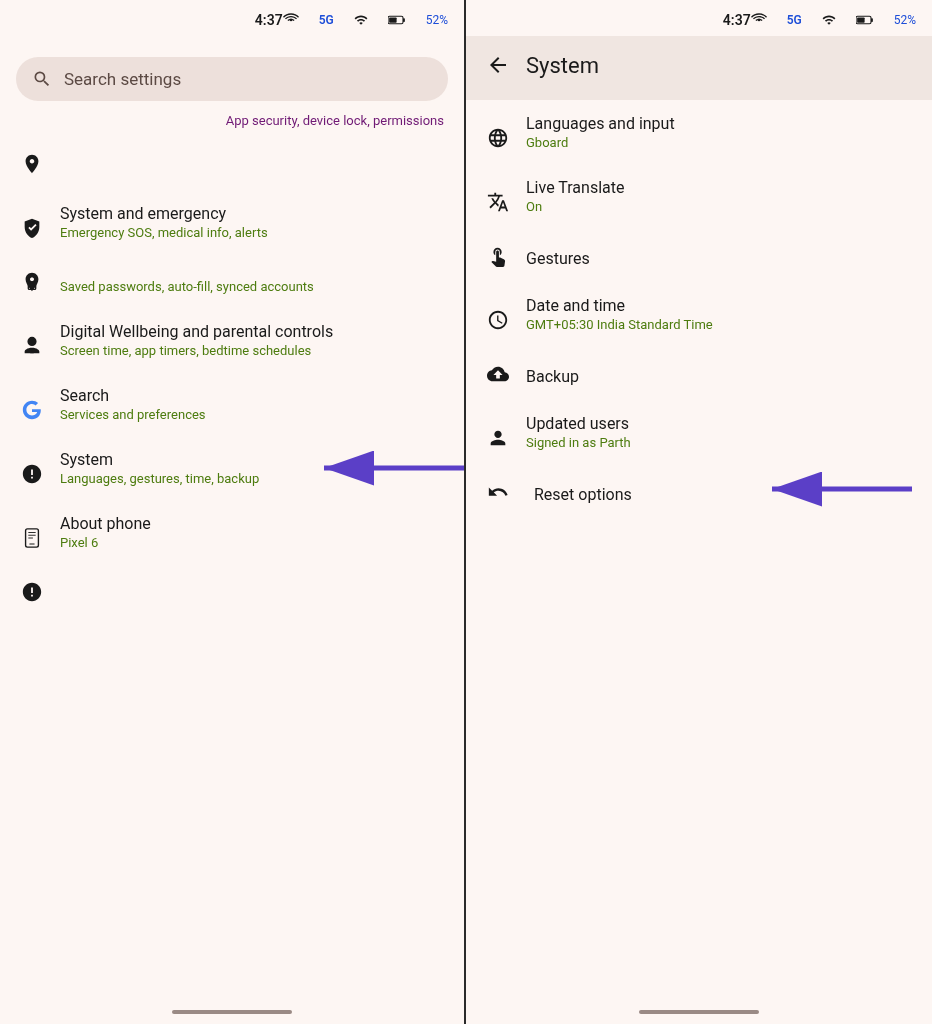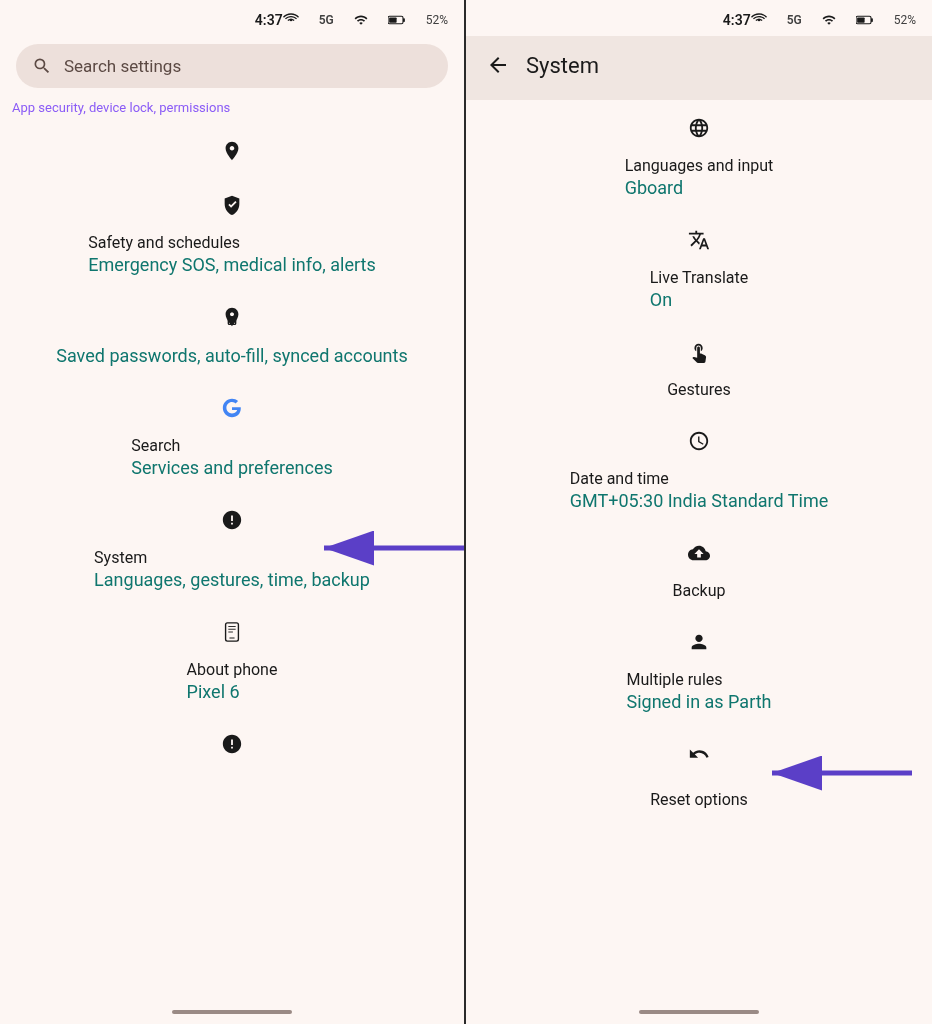--- a/index.html
+++ b/index.html
@@ -43,27 +43,27 @@
     .status-time {
       font-size: 14px;
       font-weight: 600;
       color: #1a1a1a;
     }
     .status-icons {
       display: flex;
       align-items: center;
       gap: 20px;
       font-size: 12px;
-      color: #404040;
+      color: #1d4ed8;
     }
     .status-icons span { font-size: 12px; }
 
     
     .search-bar {
-      margin: 8px 16px 12px;
+      margin: 21px 16px 12px;
       background: #ede0db;
       border-radius: 28px;
       display: flex;
       align-items: center;
       padding: 12px 16px;
       gap: 12px;
     }
     .search-icon-svg {
       width: 20px;
       height: 20px;
@@ -71,38 +71,38 @@
     }
     .search-text {
       font-size: 17px;
       color: #5c4a44;
       font-weight: 400;
     }
 
     
     .section-subtitle {
       font-size: 13px;
-      color: #8b5cf6;
-      padding: 0 20px 8px 12px;
+      color: #701a75;
+      padding: 0 20px 8px 37px;
+      text-align: right;
     }
 
     
     .settings-list {
       flex: 1;
       overflow: hidden;
     }
 
     .settings-item {
       display: flex;
-      align-items: center;
-      padding: 14px 28px;
+      align-items: flex-end;
+      padding: 14px 20px;
       gap: 16px;
       cursor: pointer;
       position: relative;
-      flex-direction: column;
     }
     .item-icon {
       width: 24px;
       height: 24px;
       flex-shrink: 0;
       margin-top: 2px;
       display: flex;
       align-items: center;
       justify-content: center;
     }
@@ -114,22 +114,22 @@
       display: flex;
       flex-direction: column;
       gap: 2px;
     }
     .item-title {
       font-size: 16px;
       color: #1a1a1a;
       font-weight: 400;
     }
     .item-subtitle {
-      font-size: 18px;
-      color: #0f766e;
+      font-size: 13px;
+      color: #4d7c0f;
     }
 
     
     .right-header {
       display: flex;
       align-items: center;
       padding: 10px 16px 16px;
       gap: 12px;
       background: #f0e6e1;
       height: 64px;
@@ -209,39 +209,51 @@
       </div>
     </div>
 
     <div class="settings-item">
       <div class="item-icon">
         <svg viewBox="0 0 24 24" fill="#1a1a1a">
             <path d="M12 2L4 5v6c0 5.55 3.84 10.74 8 12 4.16-1.26 8-6.45 8-12V5l-8-3zm-1 13l-3-3 1.41-1.41L11 12.17l4.59-4.58L17 9l-6 6z"></path>
           </svg>
       </div>
       <div class="item-text">
-        <span class="item-title">Safety and schedules</span>
+        <span class="item-title">System and emergency</span>
         <span class="item-subtitle">Emergency SOS, medical info, alerts</span>
       </div>
     </div>
 
     <div class="settings-item">
       <div class="item-icon">
         <svg viewBox="0 0 24 24" fill="#1a1a1a">
             <path d="M12 2C8.13 2 5 5.13 5 9c0 5.25 7 13 7 13s7-7.75 7-13c0-3.87-3.13-7-7-7zm0 9.5c-1.38 0-2.5-1.12-2.5-2.5s1.12-2.5 2.5-2.5 2.5 1.12 2.5 2.5-1.12 2.5-2.5 2.5z"></path>
             <circle cx="12" cy="9" r="3" fill="none" stroke="#1a1a1a" stroke-width="1.5"></circle>
             <rect x="8" y="14" width="8" height="6" rx="1" stroke="#1a1a1a" stroke-width="1.5" fill="none"></rect>
             <path d="M12 16v2" stroke="#1a1a1a" stroke-width="1.5"></path>
           </svg>
       </div>
       <div class="item-text">
         <span class="item-subtitle">Saved passwords, auto-fill, synced accounts</span>
       </div>
     </div>
 
+    <div class="settings-item">
+      <div class="item-icon">
+        <svg viewBox="0 0 24 24" fill="#1a1a1a">
+            <path d="M12 2a5 5 0 1 0 0 10A5 5 0 0 0 12 2zm0 12c-5.33 0-8 2.67-8 4v2h16v-2c0-1.33-2.67-4-8-4z"></path>
+            <path d="M12 17l-2 3h4l-2-3z" fill="#1a1a1a"></path>
+          </svg>
+      </div>
+      <div class="item-text">
+        <span class="item-title">Digital Wellbeing and parental controls</span>
+        <span class="item-subtitle">Screen time, app timers, bedtime schedules</span>
+      </div>
+    </div>
 
     <div class="settings-item">
       <div class="item-icon">
         <svg viewBox="0 0 24 24" width="22" height="22">
           <path d="M21.35 11.1H12v3.2h5.59c-.24 1.25-1.42 3.68-5.59 3.68-3.37 0-6.11-2.79-6.11-6.23s2.74-6.23 6.11-6.23c1.92 0 3.2.82 3.93 1.52l2.68-2.58C16.79 2.89 14.6 2 12 2 6.48 2 2 6.48 2 12s4.48 10 10 10c5.77 0 9.59-4.06 9.59-9.77 0-.66-.07-1.16-.24-1.63z" fill="#4285f4"></path>
         </svg>
       </div>
       <div class="item-text">
         <span class="item-title">Search</span>
         <span class="item-subtitle">Services and preferences</span>
@@ -392,21 +404,21 @@
 
 
 
     <div class="settings-item">
       <div class="item-icon">
         <svg viewBox="0 0 24 24" fill="#1a1a1a">
             <path d="M12 12c2.21 0 4-1.79 4-4s-1.79-4-4-4-4 1.79-4 4 1.79 4 4 4zm0 2c-2.67 0-8 1.34-8 4v2h16v-2c0-2.66-5.33-4-8-4z"></path>
           </svg>
       </div>
       <div class="item-text">
-        <span class="item-title">Multiple rules</span>
+        <span class="item-title">Updated users</span>
         <span class="item-subtitle">Signed in as Parth</span>
       </div>
     </div>
 
     <div class="settings-item" style="position:relative;gap:24px;">
       <div class="item-icon">
         <svg viewBox="0 0 24 24" fill="#1a1a1a">
             <path d="M12.5 8c-2.65 0-5.05.99-6.9 2.6L2 7v9h9l-3.62-3.62c1.39-1.16 3.16-1.88 5.12-1.88 3.54 0 6.55 2.31 7.6 5.5l2.37-.78C21.08 11.03 17.15 8 12.5 8z"></path>
           </svg>
       </div>

